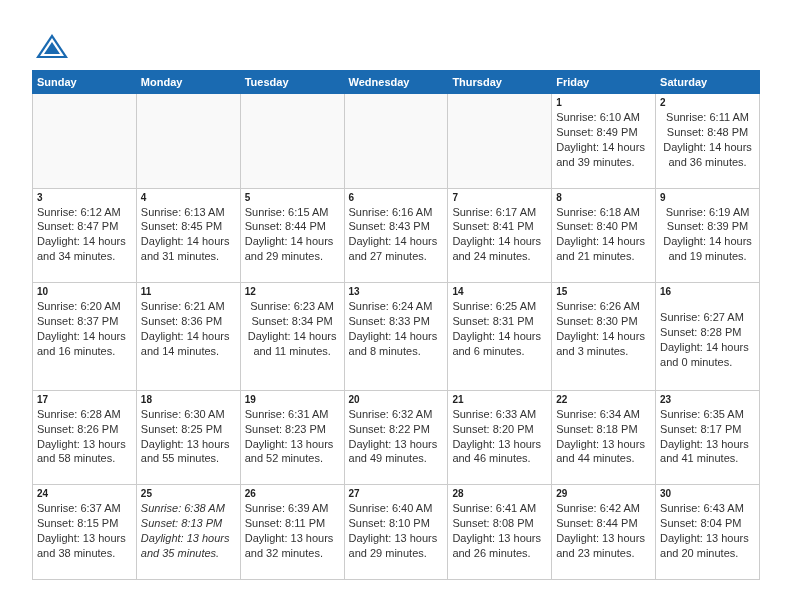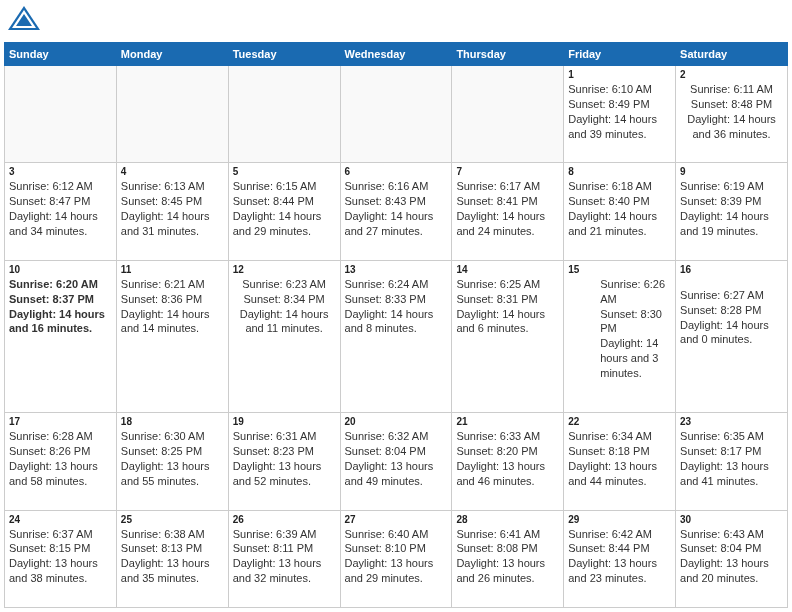--- a/index.html
+++ b/index.html
@@ -6,21 +6,21 @@
     body {
       font-family: Arial, sans-serif;
       background: #fff;
       width: 792px;
       height: 612px;
       overflow: hidden;
     }
     .page {
       width: 792px;
       height: 612px;
-      padding: 4px;
+      padding: 32px;
       display: flex;
       flex-direction: column;
     }
     .header {
       display: flex;
       justify-content: space-between;
       align-items: flex-start;
       margin-bottom: 10px;
     }
     .logo {
@@ -181,29 +181,29 @@
 Daylight: 14 hours and 24 minutes.</div>
           </td>
           <td>
             <span class="day-num">8</span>
             <div class="day-info" style="white-space: pre-line;">Sunrise: 6:18 AM
 Sunset: 8:40 PM
 Daylight: 14 hours and 21 minutes.</div>
           </td>
           <td>
             <span class="day-num">9</span>
-            <div class="day-info" style="white-space: pre-line;">Sunrise: 6:19 AM
+            <div class="day-info" style="white-space: pre-line; text-align: center;">Sunrise: 6:19 AM
 Sunset: 8:39 PM
 Daylight: 14 hours and 19 minutes.</div>
           </td>
         </tr>
         <tr>
           <td>
             <span class="day-num">10</span>
-            <div class="day-info" style="white-space: pre-line; font-weight: bold;">Sunrise: 6:20 AM
+            <div class="day-info" style="white-space: pre-line;">Sunrise: 6:20 AM
 Sunset: 8:37 PM
 Daylight: 14 hours and 16 minutes.</div>
           </td>
           <td>
             <span class="day-num">11</span>
             <div class="day-info" style="white-space: pre-line;">Sunrise: 6:21 AM
 Sunset: 8:36 PM
 Daylight: 14 hours and 14 minutes.</div>
           </td>
           <td>
@@ -219,21 +219,21 @@
 Daylight: 14 hours and 8 minutes.</div>
           </td>
           <td>
             <span class="day-num">14</span>
             <div class="day-info" style="white-space: pre-line;">Sunrise: 6:25 AM
 Sunset: 8:31 PM
 Daylight: 14 hours and 6 minutes.</div>
           </td>
           <td>
             <span class="day-num">15</span>
-            <div class="day-info" style="white-space: pre-line; margin-left: 32px;">Sunrise: 6:26 AM
+            <div class="day-info" style="white-space: pre-line;">Sunrise: 6:26 AM
 Sunset: 8:30 PM
 Daylight: 14 hours and 3 minutes.</div>
           </td>
           <td>
             <span class="day-num">16</span>
             <div class="day-info" style="white-space: pre-line; margin-top: 13px;">Sunrise: 6:27 AM
 Sunset: 8:28 PM
 Daylight: 14 hours and 0 minutes.</div>
           </td>
         </tr>
@@ -252,21 +252,21 @@
           </td>
           <td>
             <span class="day-num">19</span>
             <div class="day-info" style="white-space: pre-line;">Sunrise: 6:31 AM
 Sunset: 8:23 PM
 Daylight: 13 hours and 52 minutes.</div>
           </td>
           <td>
             <span class="day-num">20</span>
             <div class="day-info" style="white-space: pre-line;">Sunrise: 6:32 AM
-Sunset: 8:04 PM
+Sunset: 8:22 PM
 Daylight: 13 hours and 49 minutes.</div>
           </td>
           <td>
             <span class="day-num">21</span>
             <div class="day-info" style="white-space: pre-line;">Sunrise: 6:33 AM
 Sunset: 8:20 PM
 Daylight: 13 hours and 46 minutes.</div>
           </td>
           <td>
             <span class="day-num">22</span>
@@ -283,21 +283,21 @@
         </tr>
         <tr>
           <td>
             <span class="day-num">24</span>
             <div class="day-info" style="white-space: pre-line;">Sunrise: 6:37 AM
 Sunset: 8:15 PM
 Daylight: 13 hours and 38 minutes.</div>
           </td>
           <td>
             <span class="day-num">25</span>
-            <div class="day-info" style="white-space: pre-line;">Sunrise: 6:38 AM
+            <div class="day-info" style="white-space: pre-line; font-style: italic;">Sunrise: 6:38 AM
 Sunset: 8:13 PM
 Daylight: 13 hours and 35 minutes.</div>
           </td>
           <td>
             <span class="day-num">26</span>
             <div class="day-info" style="white-space: pre-line;">Sunrise: 6:39 AM
 Sunset: 8:11 PM
 Daylight: 13 hours and 32 minutes.</div>
           </td>
           <td>

